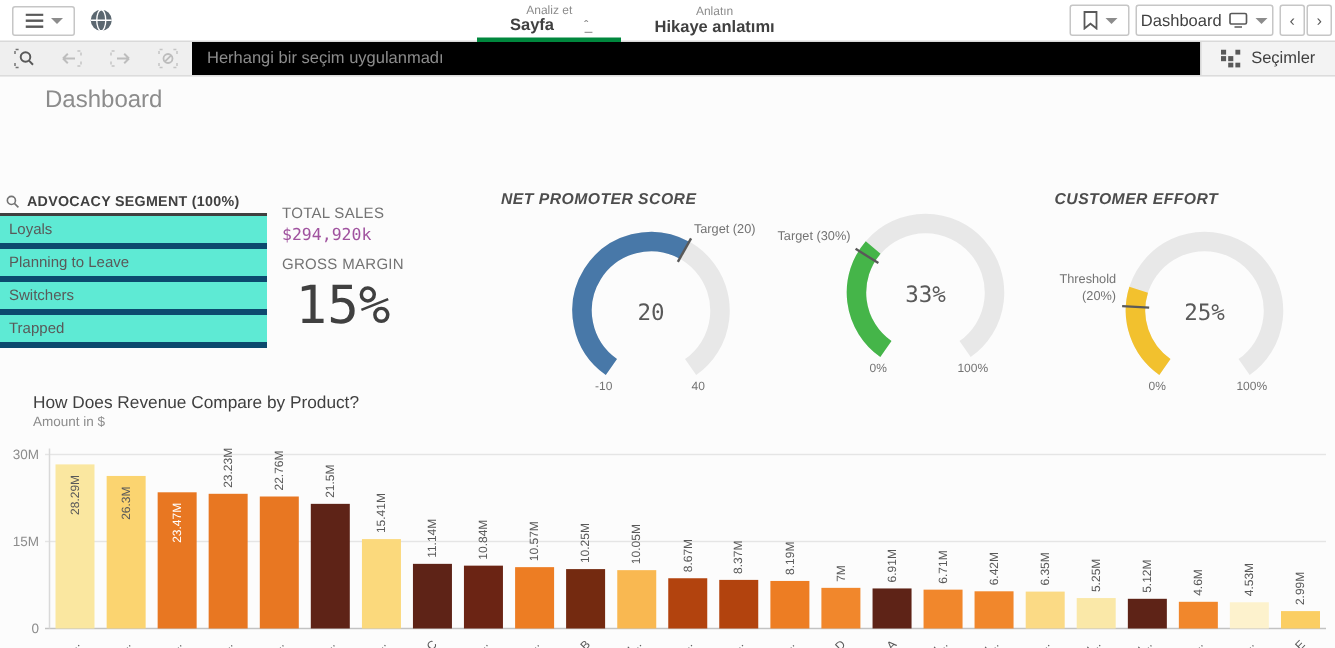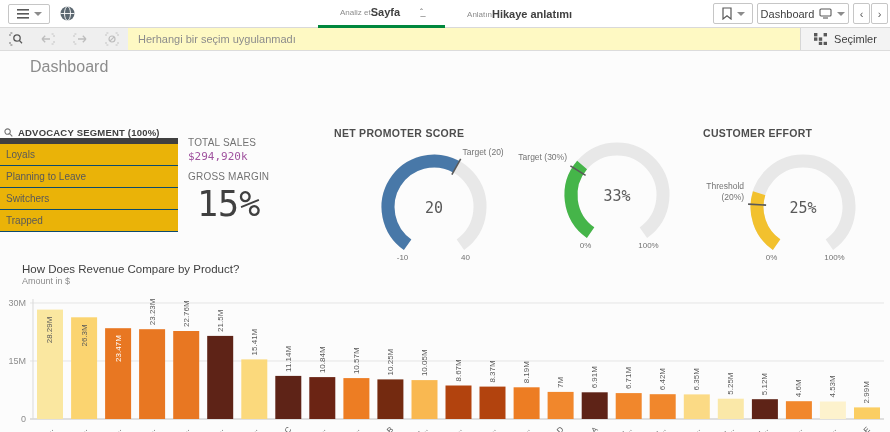--- a/index.html
+++ b/index.html
@@ -10,56 +10,56 @@
   
   .topbar { position:relative; height:28px; background:#fff; border-bottom:1px solid #d9d9d9; }
   .hambtn { position:absolute; left:8px; top:4px; height:20px; width:42px; border:1px solid #c6c6c6;
     border-radius:2px; background:#fff; display:flex; align-items:center; justify-content:center; gap:5px;
     color:#595959; font-size:12px; cursor:pointer; }
   .caret { width:0;height:0;border-left:4px solid transparent;border-right:4px solid transparent;
     border-top:4px solid #8c8c8c; display:inline-block; }
   .appicon { position:absolute; left:60px; top:6px; }
   .apptitle { position:absolute; left:80px; top:8px; font-size:11.5px; color:#404040; }
   .navtabs { position:absolute; left:318px; top:0; display:flex; height:28px; }
-  .navtab { display:flex; flex-direction:row; align-items:center; justify-content:center;
+  .navtab { display:flex; flex-direction:column; align-items:center; justify-content:center;
     padding:0 22px; height:28px; cursor:pointer; }
   .navtab .small { font-size:8px; color:#8c8c8c; line-height:9px; }
   .navtab .big { font-size:11px; font-weight:bold; color:#404040; line-height:13px; display:flex; align-items:center;}
   .navtab.active { border-bottom:3px solid #00873d; }
   .tabcaret { font-size:9px; color:#737373; margin-left:20px; font-weight:normal;}
   .tbbtn { position:absolute; top:3px; height:21px; border:1px solid #c6c6c6; border-radius:2px; background:#fff;
     display:flex; align-items:center; justify-content:center; gap:5px; font-size:11px; color:#404040; cursor:pointer; }
 
   
   .selbar { position:relative; height:23px; background:#efefef; border-bottom:1px solid #dcdcdc; }
   .selicons { position:absolute; left:0; top:0; width:128px; height:22px; display:flex; align-items:center; }
   .selicon { width:32px; height:22px; display:flex; align-items:center; justify-content:center; cursor:pointer; }
-  .selmsg { position:absolute; left:128px; top:0; width:672px; height:22px; background:#fef9c3;
+  .selmsg { position:absolute; left:128px; top:0; width:672px; height:22px; background:#000000;
     display:flex; align-items:center; padding-left:10px; font-size:11px; color:#8c8c8c; }
   .selright { position:absolute; right:0; top:0; width:90px; height:22px; background:#f3f3f3;
     border-left:1px solid #d6d6d6; display:flex; align-items:center; justify-content:center; gap:7px;
     font-size:11px; color:#404040; cursor:pointer; }
 
   
   .main { position:relative; width:890px; height:380px; }
   .pagetitle { position:absolute; left:30px; top:7px; font-size:16px; color:#8c8c8c; }
 
   .filterpane { position:absolute; left:0; top:76px; width:178px; }
   .fp-head { height:17px; display:flex; align-items:center; gap:5px; padding-left:4px;
-    border-bottom:6px solid #404040; cursor:pointer; }
+    border-bottom:2px solid #404040; cursor:pointer; }
   .fp-head span { font-size:9.5px; font-weight:bold; color:#404040; letter-spacing:.2px; }
-  .fp-row { height:22px; display:flex; align-items:center; padding-left:6px; background:#eab308;
-    border-bottom:1px solid #0c4a6e; font-size:10px; color:#595959; cursor:pointer; }
+  .fp-row { height:22px; display:flex; align-items:center; padding-left:6px; background:#5eead4;
+    border-bottom:4px solid #0c4a6e; font-size:10px; color:#595959; cursor:pointer; }
 
   .kpi { position:absolute; left:188px; }
   .kpi .lbl { font-size:10px; color:#737373; letter-spacing:.2px; }
   .kpi .val { margin-top:2px; }
 
   .gaugebox { position:absolute; top:76px; width:192px; height:142px; }
-  .gtitle { font-size:10.5px; font-weight:bold; color:#4d4d4d; letter-spacing:.3px; }
+  .gtitle { font-size:10.5px; font-weight:bold; color:#4d4d4d; letter-spacing:.3px;font-style:italic; }
   .gaugebox svg { margin-top:6px; }
 
   .chartbox { position:absolute; left:0; top:212px; width:890px; }
   .ctitle { margin-left:22px; font-size:11.5px; font-weight:normal; color:#404040; }
   .csub { margin-left:22px; font-size:9px; color:#8c8c8c; margin-top:1px; }
 </style>
 </head>
 <body>
 
 <div class="topbar">

